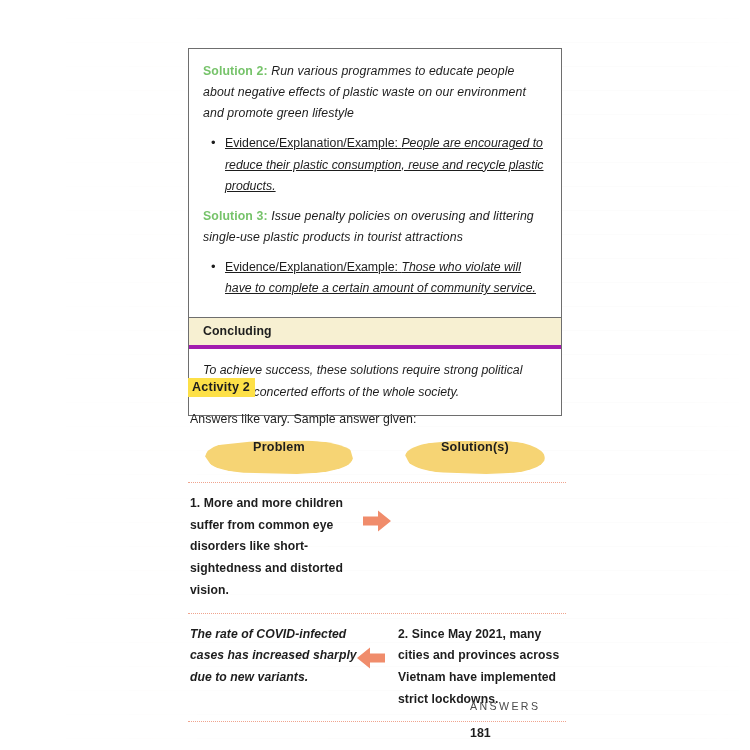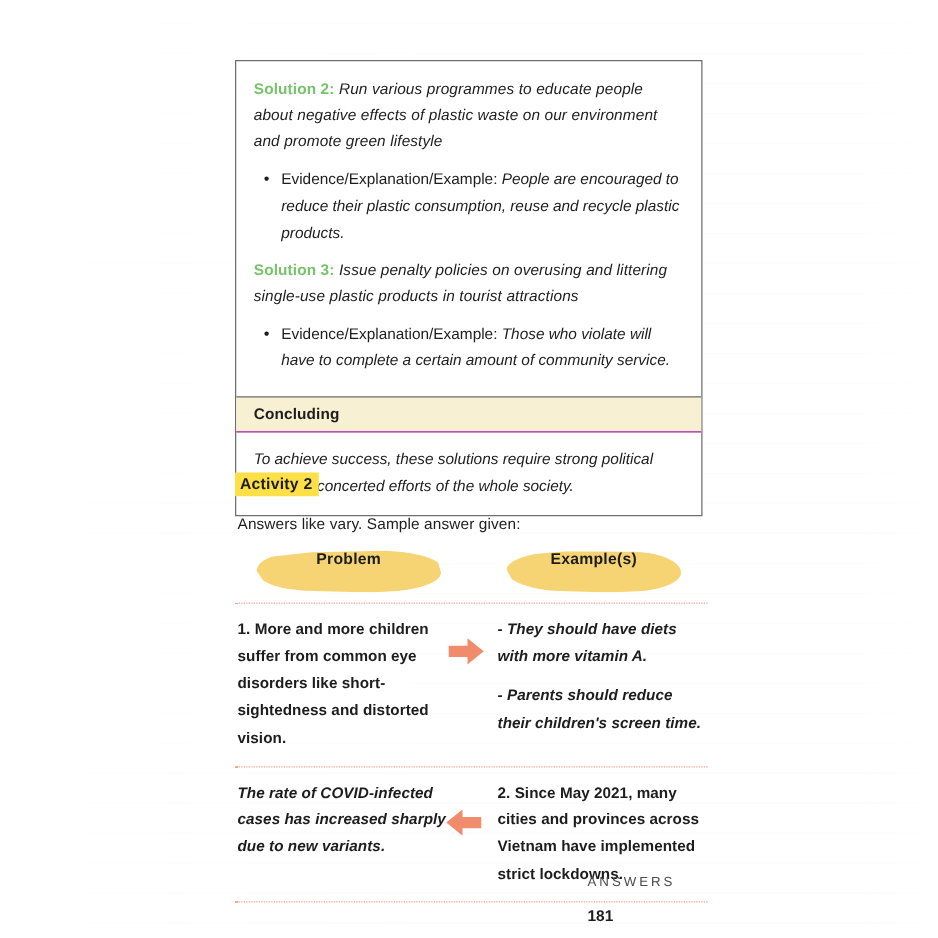--- a/index.html
+++ b/index.html
@@ -68,20 +68,21 @@
   .sol-para.second { margin-top: 9px; }
   .sol-label {
     color: #76c36a;
     font-style: normal;
     font-weight: 700;
   }
   ul.evidence {
     margin: 0 0 4px 0;
     padding: 0 0 0 20px;
     list-style: none;
+    text-decoration: underline;
   }
   ul.evidence li {
     position: relative;
     font-size: 12.3px;
     line-height: 1.72;
     color: #1d1d1d;
     padding-left: 2px;
     margin-bottom: 2px;
   }
   ul.evidence li::before {
@@ -91,21 +92,21 @@
     top: -1px;
     font-size: 13px;
     color: #1d1d1d;
   }
   .ev-label { font-style: normal; }
   .ev-text  { font-style: italic; }
 
   .concluding-band {
     background: #f7f0d2;
     border-top: 1px solid #6e6e6e;
-    border-bottom: 1px solid #a21caf;
+    border-bottom: 4px solid #a21caf;
     padding: 6px 14px 7px 14px;
     font-size: 12.3px;
     font-weight: 700;
     color: #1d1d1d;
     letter-spacing: 0.1px;
   }
   .concluding-body {
     padding: 11px 14px 12px 14px;
     font-size: 12.3px;
     line-height: 1.72;
@@ -278,43 +279,39 @@
   <div class="activity-heading">Activity 2</div>
   <div class="answers-note">Answers like vary. Sample answer given:</div>
 
   <div class="swash-row">
     <div class="swash left">
       <div class="ink"></div>
       <div class="cap">Problem</div>
     </div>
     <div class="swash right">
       <div class="ink"></div>
-      <div class="cap">Example(s)</div>
+      <div class="cap">Solution(s)</div>
     </div>
   </div>
 
   <div class="pairs">
 
     <div class="sep"></div>
 
     <div class="pair-row">
       <div class="cell problem">
         <div class="roman">1. More and more children suffer from common eye disorders like short-sightedness and distorted vision.</div>
       </div>
       <div class="arrow-cell">
         <div class="arrow right">
           <svg width="30" height="24" viewBox="0 0 30 24" aria-hidden="true">
             <path d="M1,7.5 L16,7.5 L16,1.5 L29,12 L16,22.5 L16,16.5 L1,16.5 Z" fill="#f08c6b"></path>
           </svg>
         </div>
       </div>
-      <div class="cell solution">
-        <div class="sol-line ital">- They should have diets with more vitamin A.</div>
-        <div class="sol-line ital">- Parents should reduce their children's screen time.</div>
-      </div>
     </div>
 
     <div class="sep"></div>
 
     <div class="pair-row">
       <div class="cell problem">
         <div class="ital">The rate of COVID-infected cases has increased sharply due to new variants.</div>
       </div>
       <div class="arrow-cell">
         <div class="arrow left">

